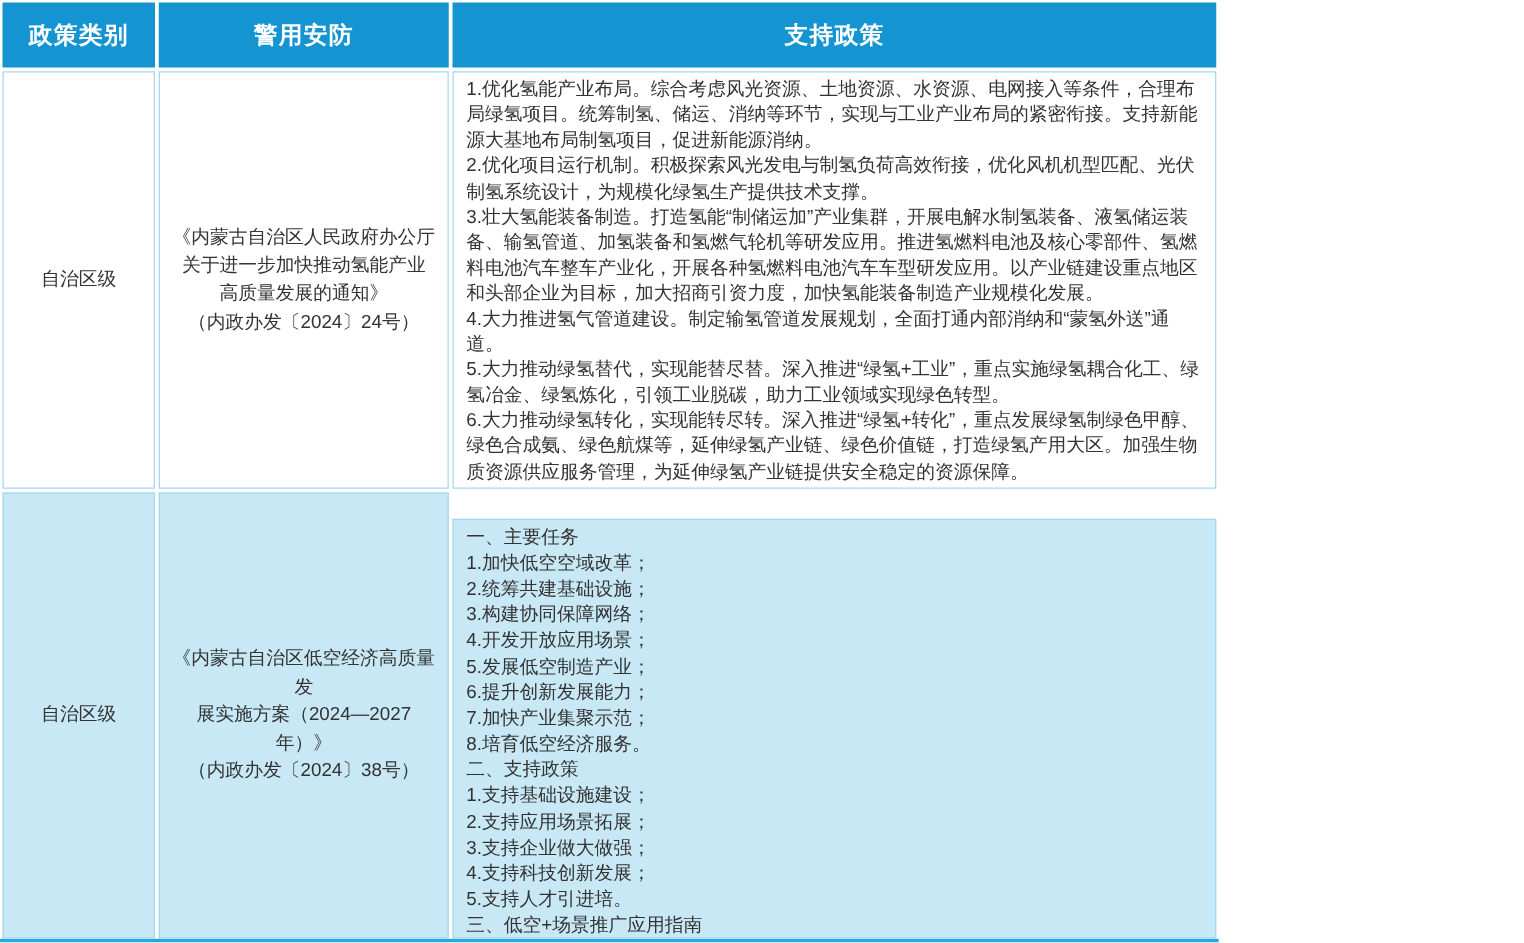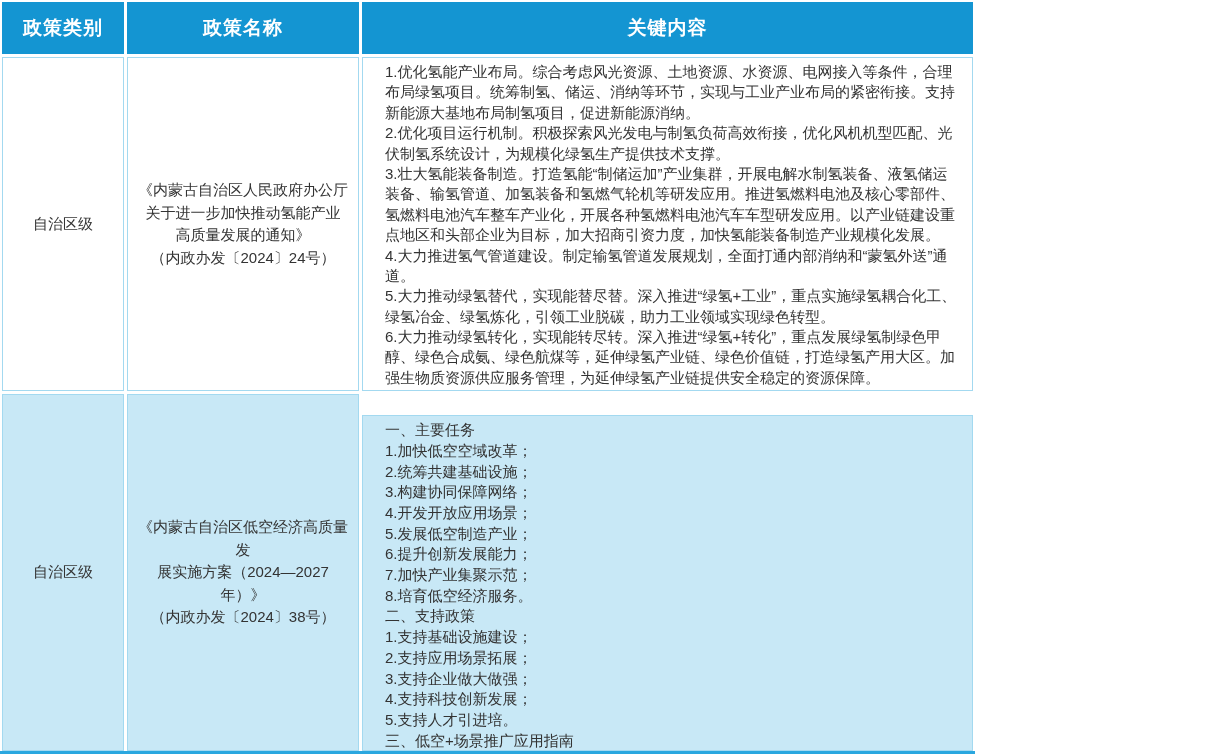--- a/index.html
+++ b/index.html
@@ -52,39 +52,39 @@
     justify-content: center;
     text-align: center;
     font-size: 15px;
     line-height: 1.5;
     padding: 20px;
   }
 
   .name-cell { padding: 4px 10px; }
 
   .content-cell {
-    padding: 4px 10px 2px 22px;
+    padding: 4px 10px 2px 10px;
     font-size: 15px;
     line-height: 1.36;
     overflow: hidden;
   }
 
   .row-2 .content-cell { line-height: 1.38; margin-top: 21px; }
 
   .multiline { white-space: pre-line; }
 </style>
 </head>
 <body>
 
 <div class="policy-table">
 
   <div class="grid-row thead">
     <div class="th">政策类别</div>
-    <div class="th">政策名称</div>
-    <div class="th">关键内容</div>
+    <div class="th">警用安防</div>
+    <div class="th">支持政策</div>
   </div>
 
   <div class="body-rows">
 
     <div class="grid-row row-1">
       <div class="cell cat-cell">自治区级</div>
       <div class="cell name-cell multiline">《内蒙古自治区人民政府办公厅
 关于进一步加快推动氢能产业
 高质量发展的通知》
 （内政办发〔2024〕24号）</div>

